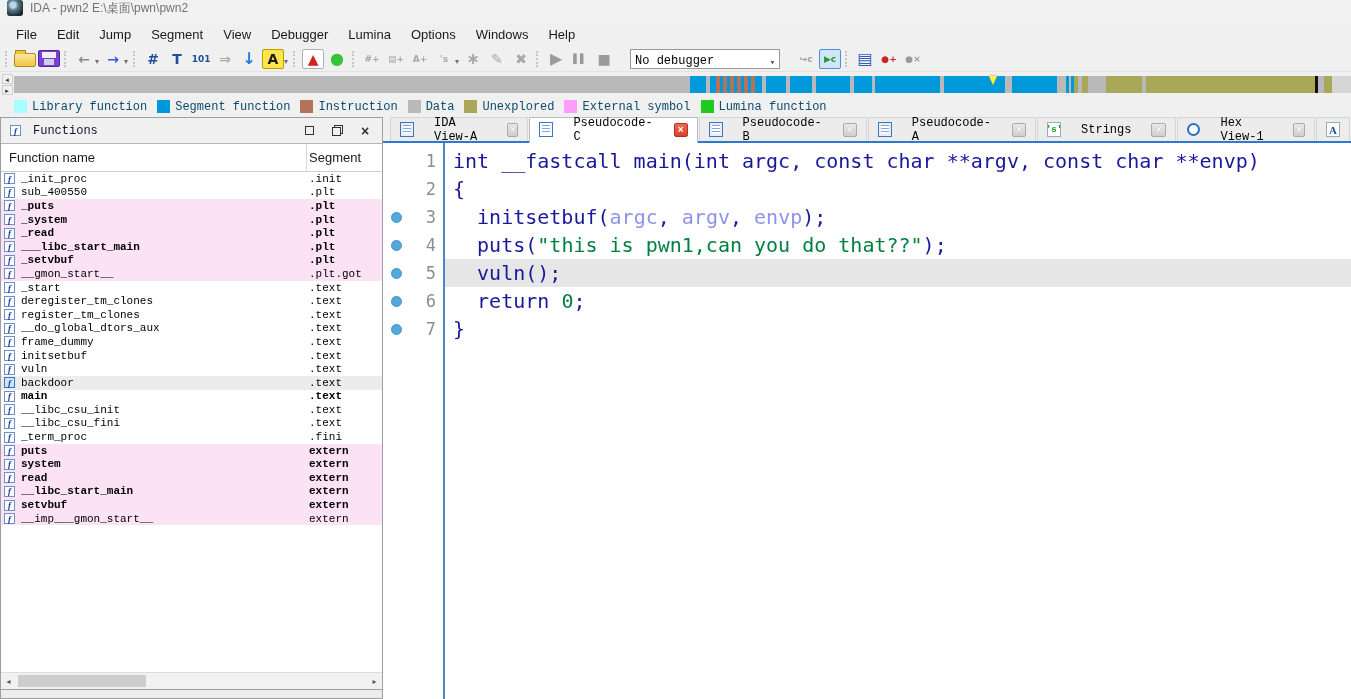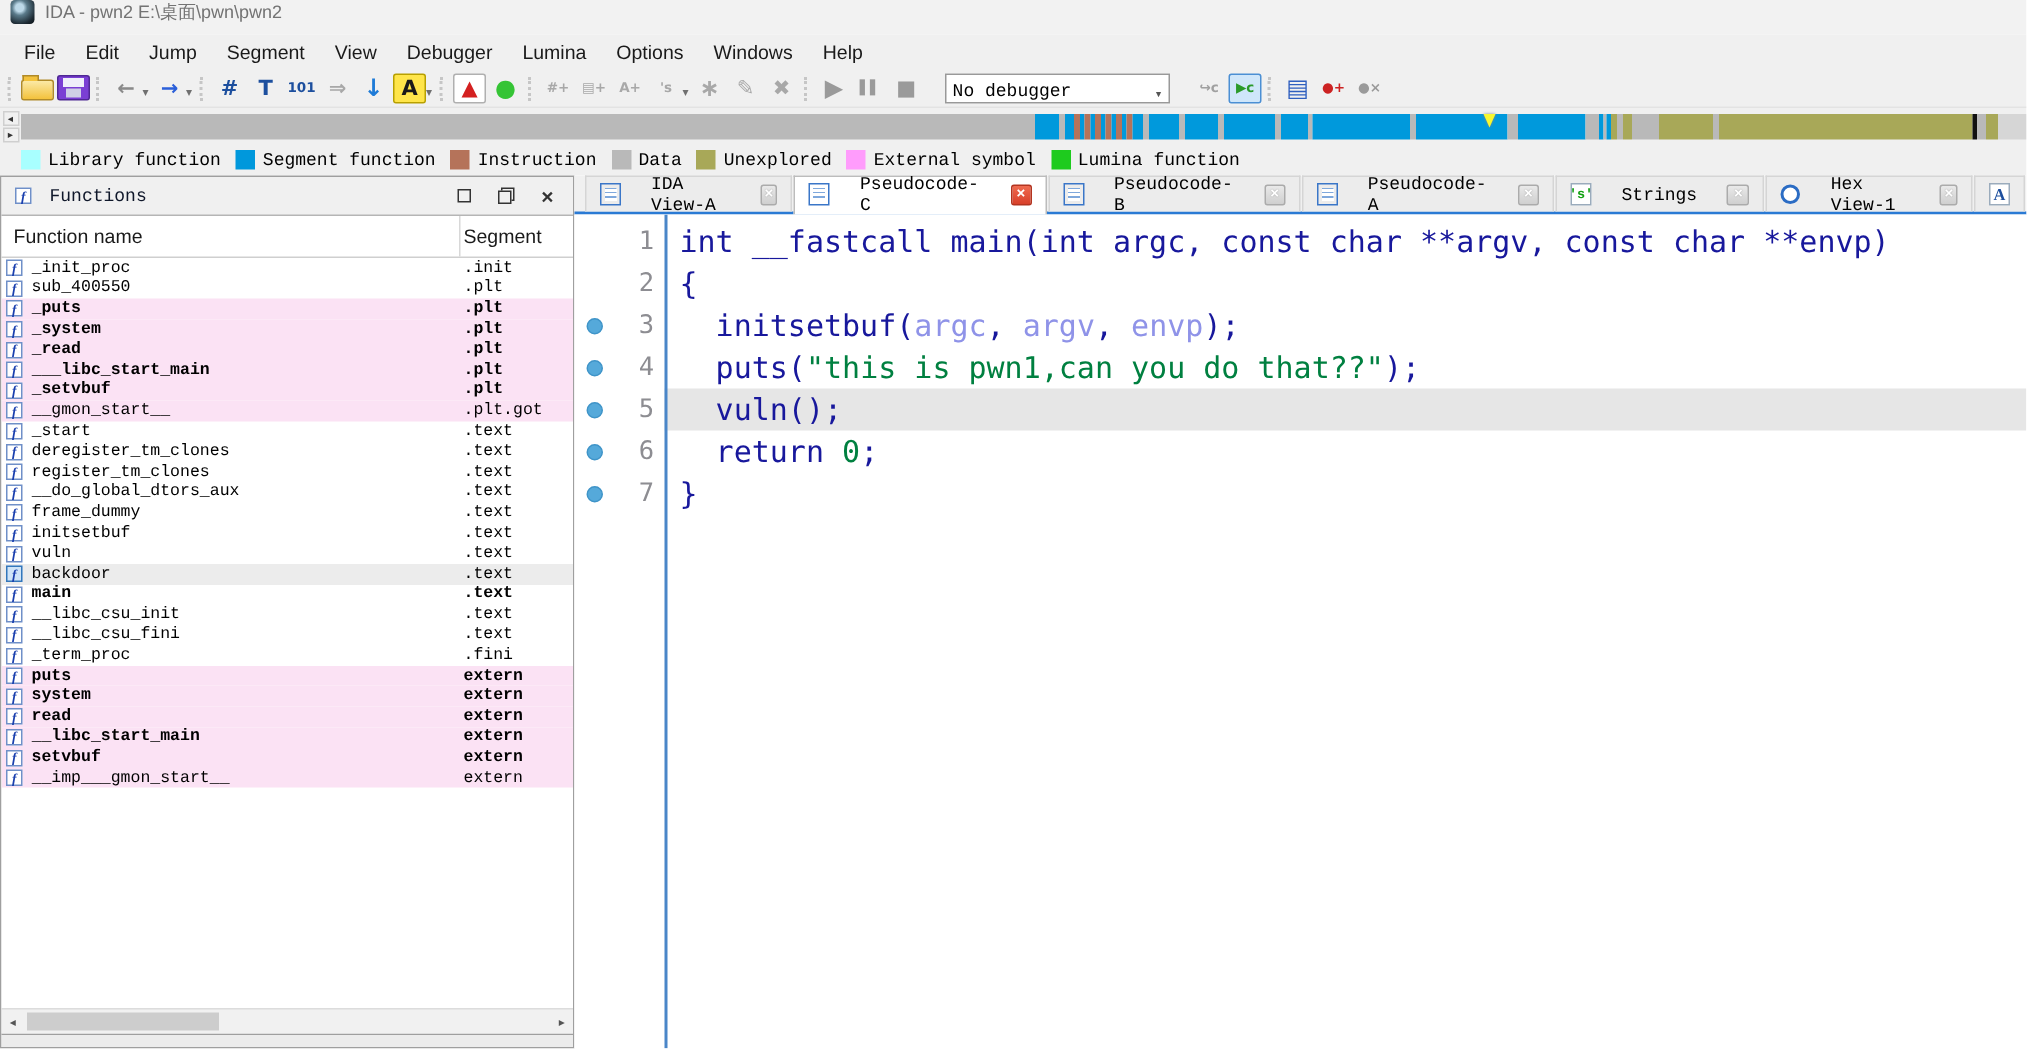--- a/index.html
+++ b/index.html
@@ -29,21 +29,21 @@
   .dbgsel .chev{font-size:9px;color:#555}
 
   
   .navrow{height:24px;background:#f0f0f0;display:flex;align-items:center}
   .navctl{width:14px;display:flex;flex-direction:column;gap:1px;align-items:center;margin-right:0}
   .navbtn{width:11px;height:10px;font-size:7px;line-height:9px;text-align:center;color:#333;background:#f0f0f0;border:1px solid #cfcfcf}
   .band{position:relative;height:17px;display:flex;flex:0 0 auto}
   .seg{height:100%}
   .bandmarker{position:absolute;top:0px;width:0;height:0;border-left:4px solid transparent;border-right:4px solid transparent;border-top:9px solid #f8f830;filter:drop-shadow(0 0 1px #888)}
   .legendrow{height:21px;background:#f0f0f0;display:flex;align-items:center;padding-left:14px;gap:10px;
-    font:12px "Liberation Mono",monospace;color:#000000}
+    font:12px "Liberation Mono",monospace;color:#0c4a6e}
   .legitem{display:flex;align-items:center;gap:5px}
   .swatch{width:13px;height:13px}
 
   
   .main{height:582px;display:flex}
 
   
   .funcpanel{width:383px;flex:0 0 auto;border:1px solid #9f9f9f;display:flex;flex-direction:column;background:#fff}
   .fp-title{height:26px;background:#f0f0f0;border-bottom:1px solid #b5b5b5;display:flex;align-items:center;padding:0 6px;gap:6px}
   .fp-title-label{font:12px "Liberation Mono",monospace;color:#0f172a;flex:1}

